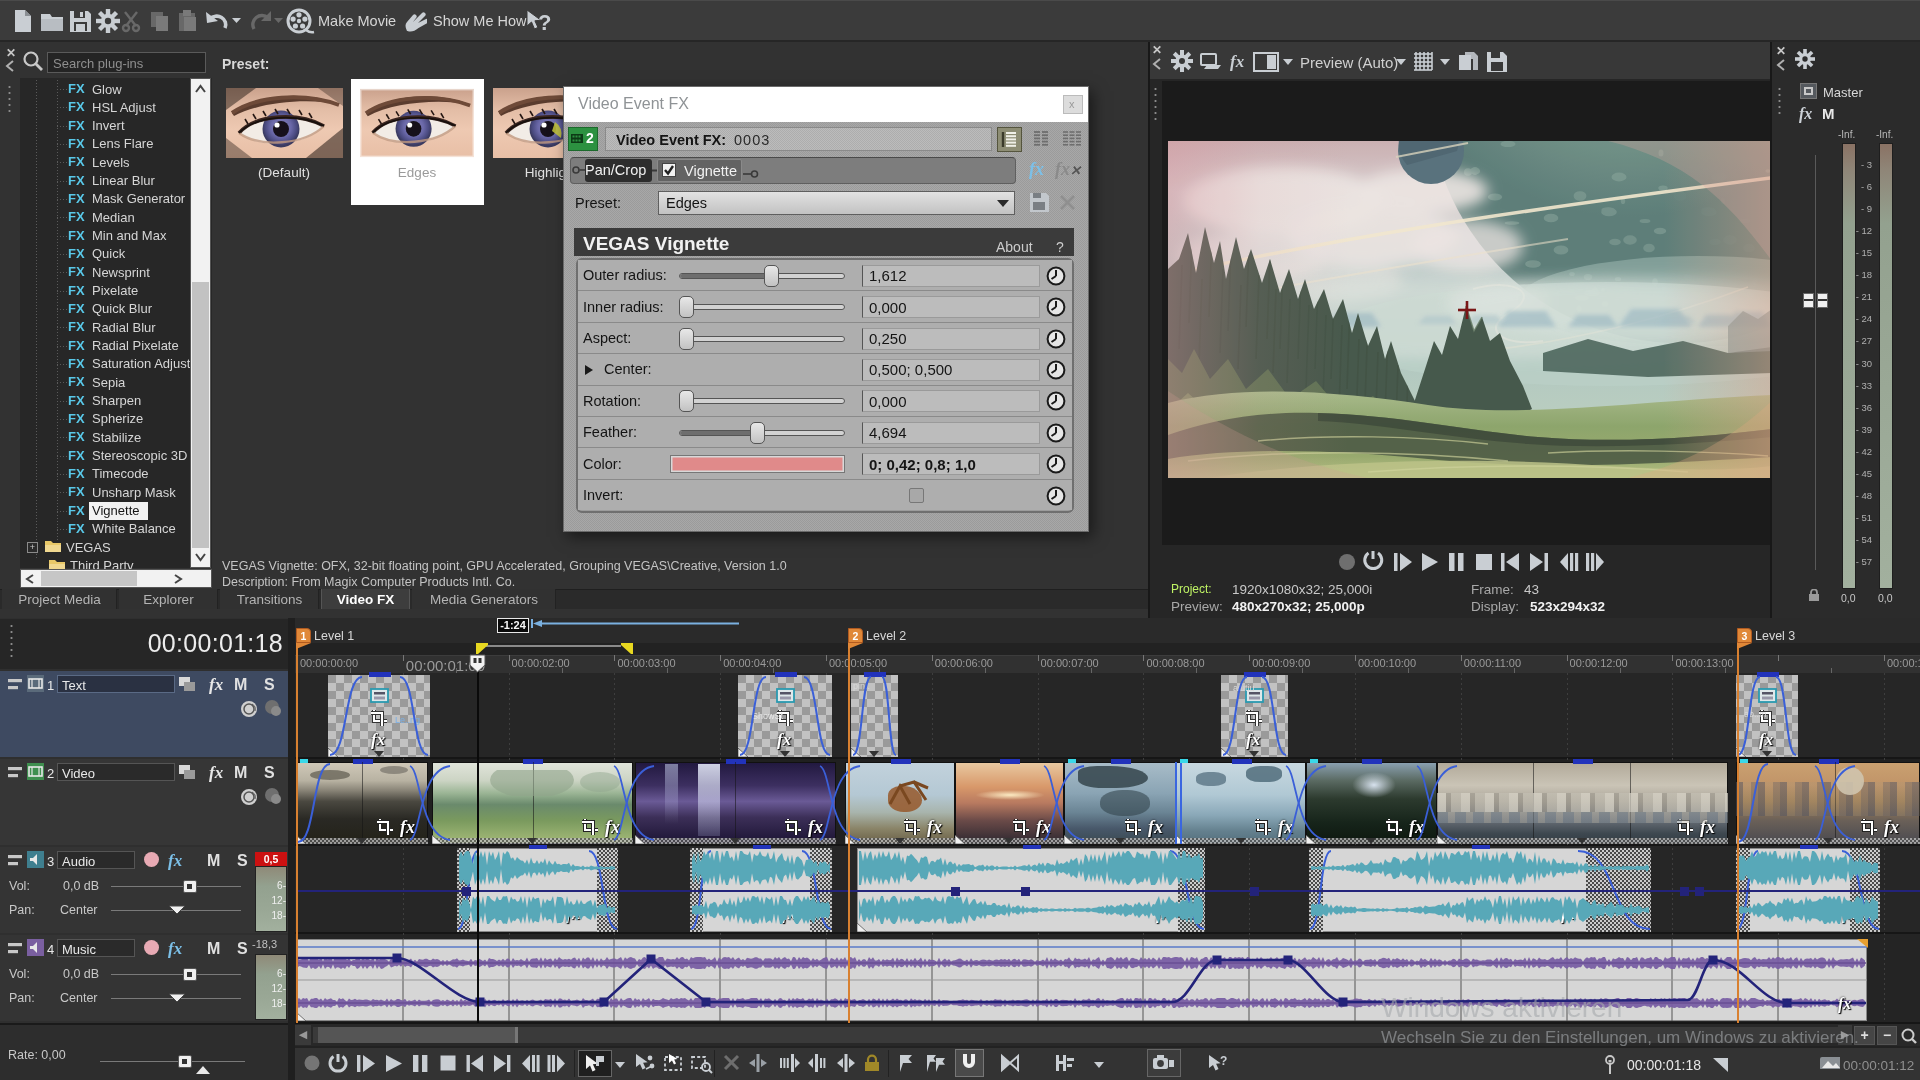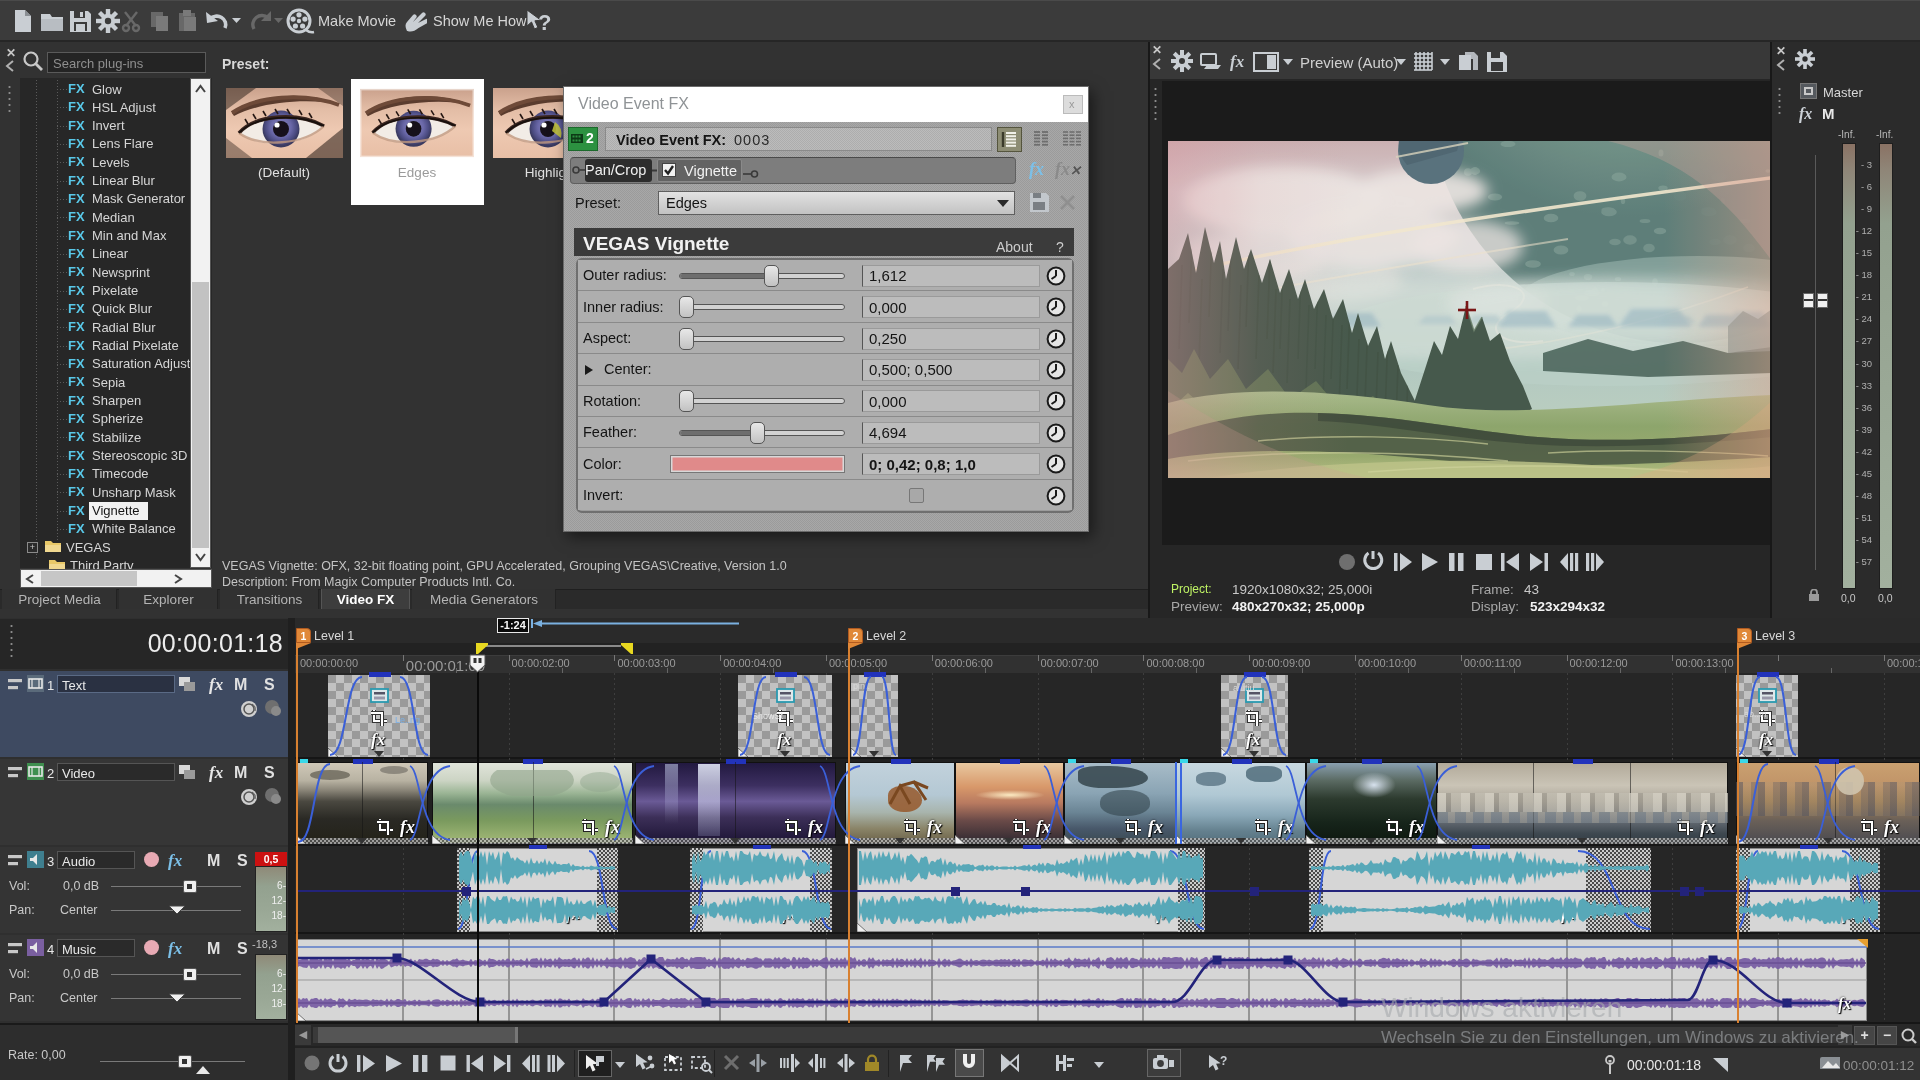--- a/index.html
+++ b/index.html
@@ -135,21 +135,21 @@
 <div class="tx" style="left:68px;top:191.98px;font-size:13px;color:#59c8e8;font-weight:bold;letter-spacing:0px">FX</div>
 <div class="tx" style="left:92px;top:192.48px;font-size:13px;color:#d6d6d6;font-weight:normal;">Mask Generator</div>
 <div class="ab" style="left:57px;top:217.31px;width:10px;height:1px;background-image:linear-gradient(90deg,#5a5a5a 1px,transparent 1px);background-size:3px 1px"></div>
 <div class="tx" style="left:68px;top:210.31px;font-size:13px;color:#59c8e8;font-weight:bold;letter-spacing:0px">FX</div>
 <div class="tx" style="left:92px;top:210.81px;font-size:13px;color:#d6d6d6;font-weight:normal;">Median</div>
 <div class="ab" style="left:57px;top:235.64px;width:10px;height:1px;background-image:linear-gradient(90deg,#5a5a5a 1px,transparent 1px);background-size:3px 1px"></div>
 <div class="tx" style="left:68px;top:228.64px;font-size:13px;color:#59c8e8;font-weight:bold;letter-spacing:0px">FX</div>
 <div class="tx" style="left:92px;top:229.14px;font-size:13px;color:#d6d6d6;font-weight:normal;">Min and Max</div>
 <div class="ab" style="left:57px;top:253.96999999999997px;width:10px;height:1px;background-image:linear-gradient(90deg,#5a5a5a 1px,transparent 1px);background-size:3px 1px"></div>
 <div class="tx" style="left:68px;top:246.96999999999997px;font-size:13px;color:#59c8e8;font-weight:bold;letter-spacing:0px">FX</div>
-<div class="tx" style="left:92px;top:247.46999999999997px;font-size:13px;color:#d6d6d6;font-weight:normal;">Linear</div>
+<div class="tx" style="left:92px;top:247.46999999999997px;font-size:13px;color:#d6d6d6;font-weight:normal;">Quick</div>
 <div class="ab" style="left:57px;top:272.29999999999995px;width:10px;height:1px;background-image:linear-gradient(90deg,#5a5a5a 1px,transparent 1px);background-size:3px 1px"></div>
 <div class="tx" style="left:68px;top:265.29999999999995px;font-size:13px;color:#59c8e8;font-weight:bold;letter-spacing:0px">FX</div>
 <div class="tx" style="left:92px;top:265.79999999999995px;font-size:13px;color:#d6d6d6;font-weight:normal;">Newsprint</div>
 <div class="ab" style="left:57px;top:290.63px;width:10px;height:1px;background-image:linear-gradient(90deg,#5a5a5a 1px,transparent 1px);background-size:3px 1px"></div>
 <div class="tx" style="left:68px;top:283.63px;font-size:13px;color:#59c8e8;font-weight:bold;letter-spacing:0px">FX</div>
 <div class="tx" style="left:92px;top:284.13px;font-size:13px;color:#d6d6d6;font-weight:normal;">Pixelate</div>
 <div class="ab" style="left:57px;top:308.96px;width:10px;height:1px;background-image:linear-gradient(90deg,#5a5a5a 1px,transparent 1px);background-size:3px 1px"></div>
 <div class="tx" style="left:68px;top:301.96px;font-size:13px;color:#59c8e8;font-weight:bold;letter-spacing:0px">FX</div>
 <div class="tx" style="left:92px;top:302.46px;font-size:13px;color:#d6d6d6;font-weight:normal;">Quick Blur</div>
 <div class="ab" style="left:57px;top:327.28999999999996px;width:10px;height:1px;background-image:linear-gradient(90deg,#5a5a5a 1px,transparent 1px);background-size:3px 1px"></div>

